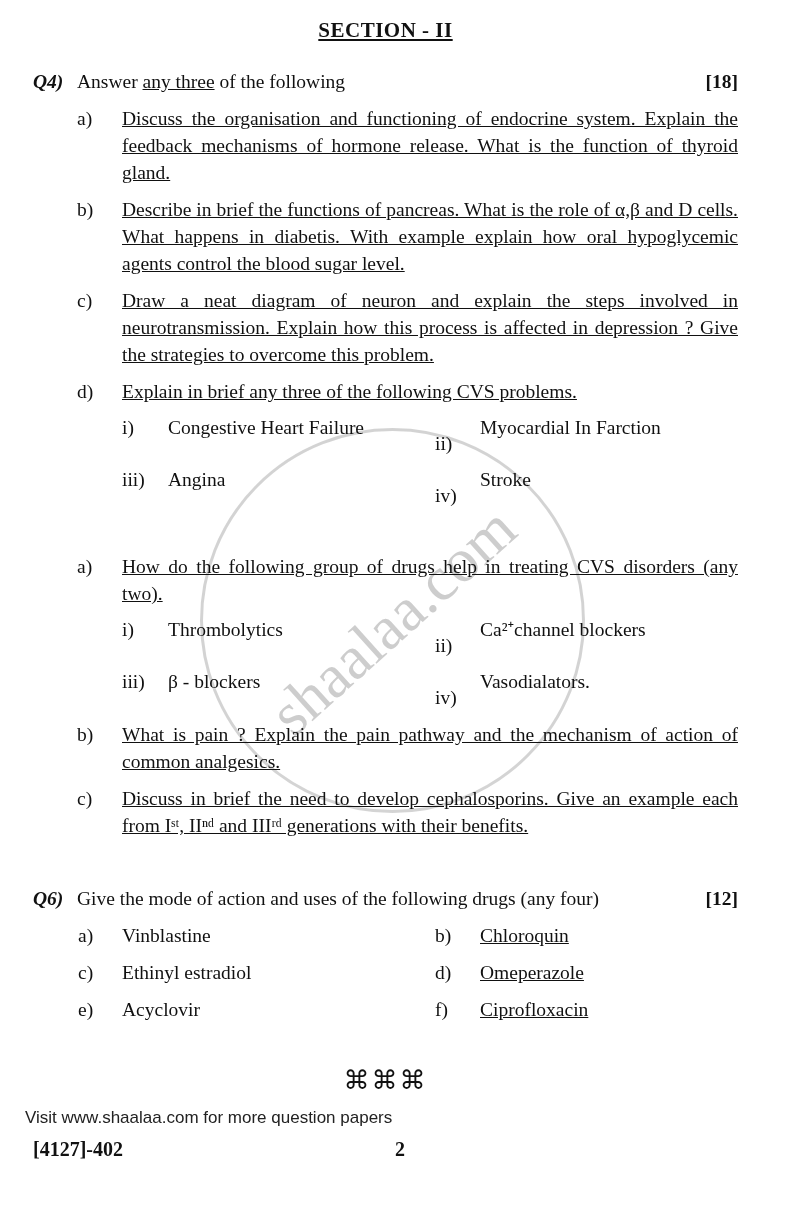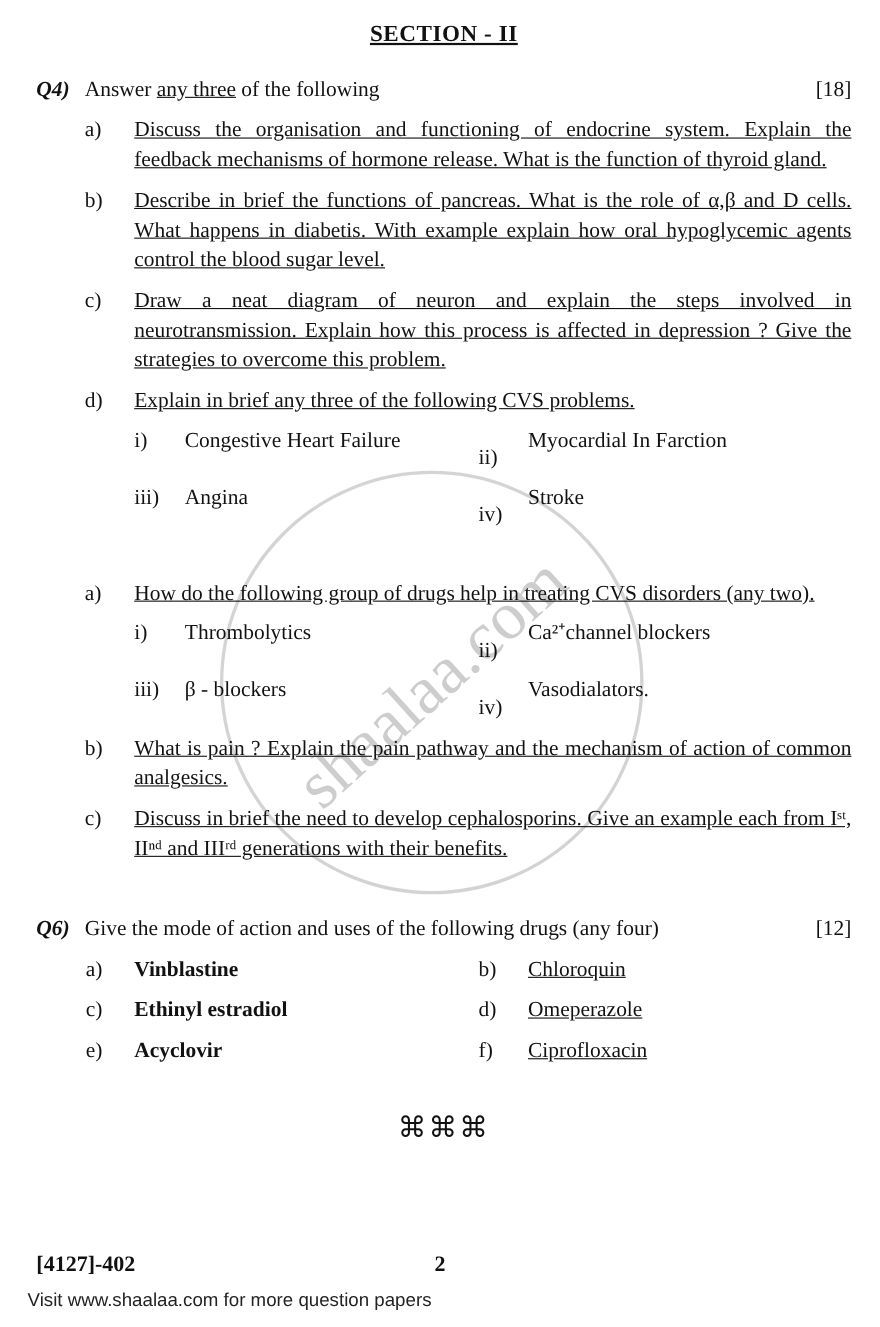--- a/index.html
+++ b/index.html
@@ -11,56 +11,56 @@
     color: #111111;
     font-family: "Liberation Serif", serif;
     font-size: 19.5px;
     line-height: 27px;
     position: relative;
     overflow: hidden;
   }
   .page {
     position: relative;
     z-index: 1;
-    padding: 16px 26px 0 33px;
+    padding: 16px 62px 0 33px;
   }
   .section-title {
     margin: 0 0 24px 0;
     text-align: center;
     font-size: 21px;
     font-weight: bold;
     text-decoration: underline;
     letter-spacing: 0.5px;
     line-height: 28px;
   }
   .qblock { margin: 0; }
   .qheader { display: flex; align-items: flex-start; }
   .qlabel {
     width: 44px;
     flex-shrink: 0;
     font-weight: bold;
     font-style: italic;
   }
   .qintro { flex: 1; }
   .qintro .u { text-decoration: underline; }
-  .qmarks { font-weight: normal; margin-left: 4px; }
+  .qmarks { font-weight: bold; margin-left: 4px; }
 
   .item { display: flex; margin-left: 44px; margin-top: 10px; }
   .item .ilabel { width: 45px; flex-shrink: 0; }
   .item .itext { flex: 1; text-align: justify; text-decoration: underline; }
 
   .subrow { display: flex; margin-left: 89px; margin-top: 9px; }
   .subrow .n1 { width: 46px; flex-shrink: 0; }
   .subrow .t1 { width: 267px; flex-shrink: 0; }
   .subrow .n2 { width: 45px; flex-shrink: 0; margin-top: 16px; }
   .subrow .t2 { flex: 1; }
 
   .q6row { display: flex; margin-left: 45px; margin-top: 10px; }
   .q6row .l1 { width: 44px; flex-shrink: 0; }
-  .q6row .t1 { width: 313px; flex-shrink: 0; font-weight: bold; }
+  .q6row .t1 { width: 313px; flex-shrink: 0; }
   .q6row .l2 { width: 45px; flex-shrink: 0; }
   .q6row .t2 { flex: 1; text-decoration: underline; }
 
   .gap-q5 { margin-top: 44px; }
   .gap-q6 { margin-top: 46px; }
 
   .endmark {
     margin-top: 44px;
     text-align: center;
     font-family: "DejaVu Sans", sans-serif;
@@ -83,21 +83,21 @@
     right: 0;
     top: 1136px;
     text-align: center;
     font-weight: bold;
     font-size: 20px;
     z-index: 1;
   }
   .visit-line {
     position: absolute;
     left: 25px;
-    top: 1168px;
+    top: 1104px;
     font-family: "Liberation Sans", sans-serif;
     font-size: 17px;
     color: #222222;
     z-index: 1;
   }
 
   .watermark {
     position: absolute;
     left: 200px;
     top: 428px;

